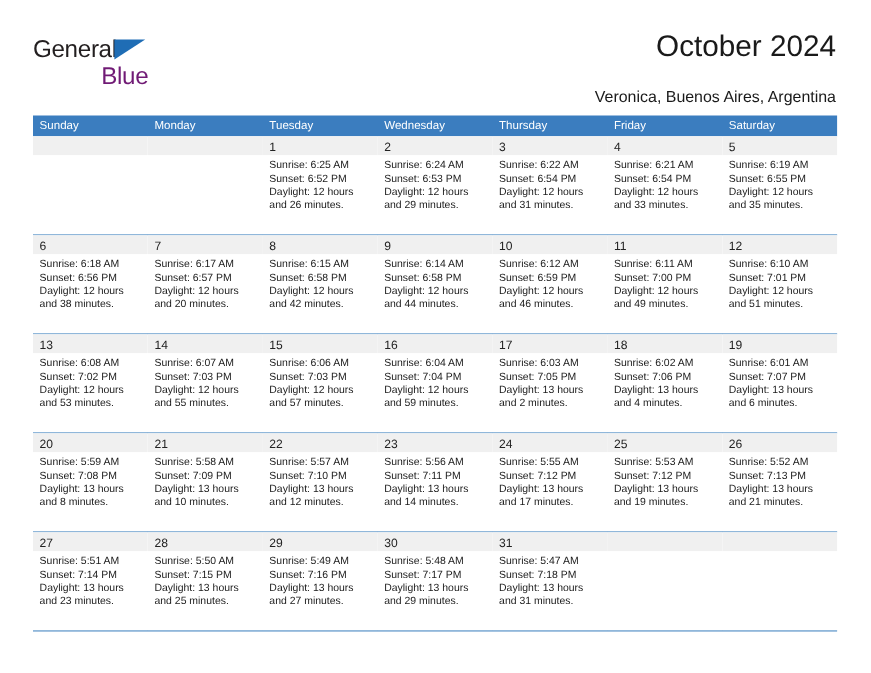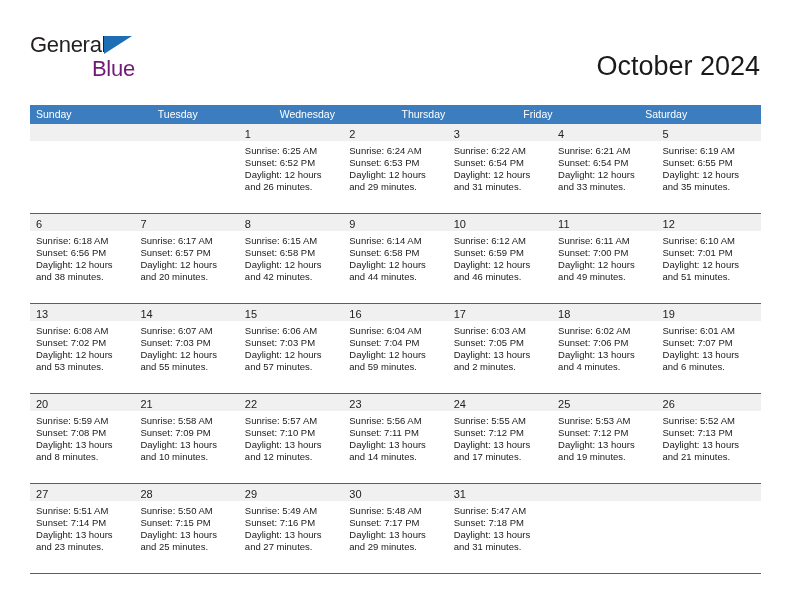--- a/index.html
+++ b/index.html
@@ -67,21 +67,20 @@
     position: absolute;
     right: 0;
     top: 0;
     text-align: right;
   }
   .cal-title {
     font-size: 27px;
     color: #1a1a1a;
     line-height: 32px;
     white-space: nowrap;
-    margin-top: 24px;
   }
   .cal-sub {
     font-size: 14.5px;
     color: #1a1a1a;
     line-height: 20px;
     margin-top: 21px;
     white-space: nowrap;
   }
 
   
@@ -157,20 +156,21 @@
     </div>
     <div class="title-block">
       <div class="cal-title">October 2024</div>
       <div class="cal-sub">Veronica, Buenos Aires, Argentina</div>
     </div>
   </div>
 
   <div class="calendar">
     <div class="dow-row">
       <div class="dow">Sunday</div>
+      <div class="dow">Monday</div>
       <div class="dow">Tuesday</div>
       <div class="dow">Wednesday</div>
       <div class="dow">Thursday</div>
       <div class="dow">Friday</div>
       <div class="dow">Saturday</div>
     </div>
     <div id="weeks-container">
         <div class="week">
           <div class="cell empty">
             <div class="daynum-band"><span class="daynum"></span></div>

